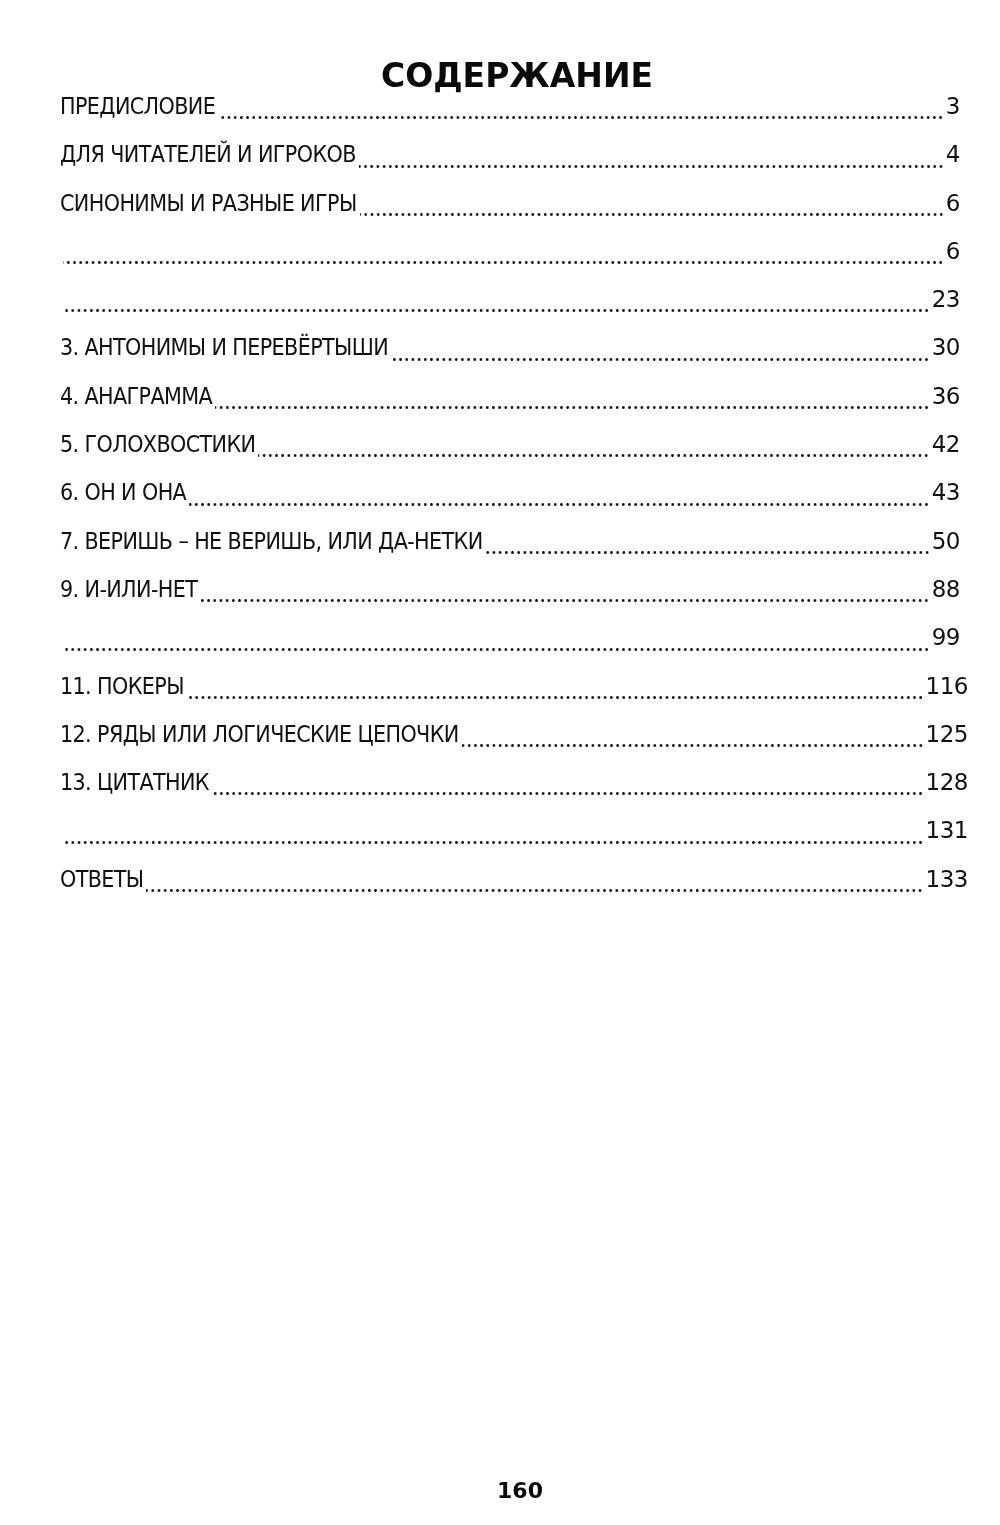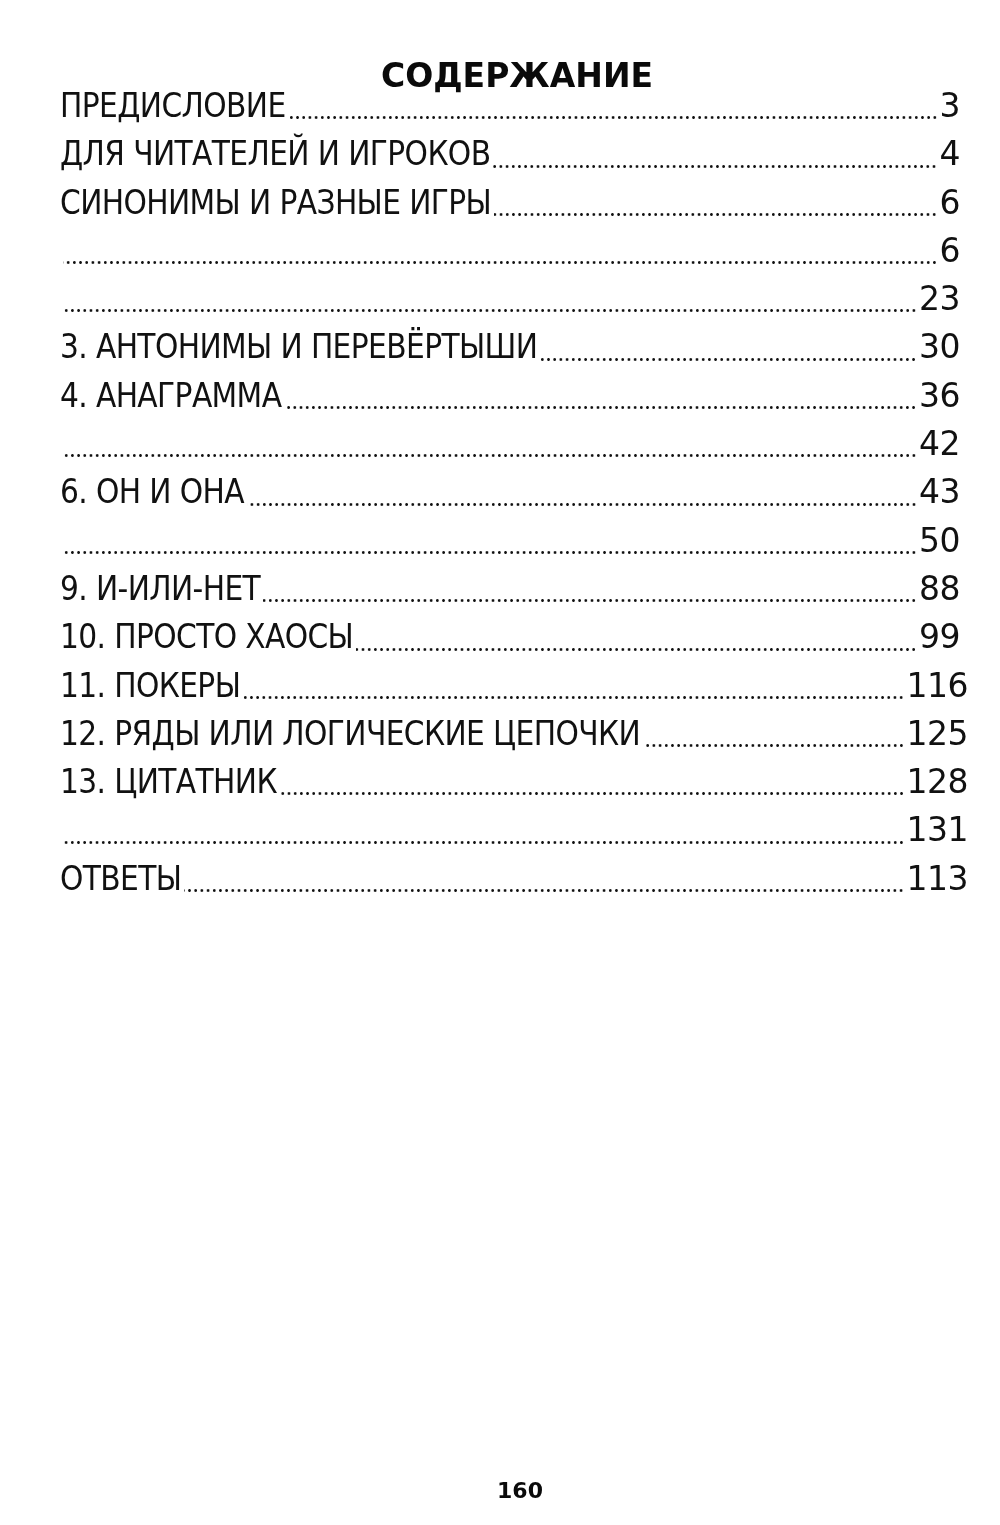--- a/index.html
+++ b/index.html
@@ -30,21 +30,21 @@
       position: absolute;
       top: 82px;
       left: 60px;
       width: 908px;
     }
     .toc-row {
       display: flex;
       align-items: flex-start;
       height: 48.3px;
       line-height: 48.3px;
-      font-size: 33px;
+      font-size: 23px;
       white-space: nowrap;
     }
     .toc-title {
       flex: 0 0 auto;
       font-stretch: condensed;
       transform-origin: left center;
       letter-spacing: -0.6px;
     }
     .toc-leader {
       flex: 1 1 auto;
@@ -117,39 +117,40 @@
     <span class="toc-title">3. АНТОНИМЫ И ПЕРЕВЁРТЫШИ</span>
     <span class="toc-leader"></span>
     <span class="toc-page short">30</span>
   </div>
   <div class="toc-row">
     <span class="toc-title">4. АНАГРАММА</span>
     <span class="toc-leader"></span>
     <span class="toc-page short">36</span>
   </div>
   <div class="toc-row">
+    <span class="toc-title">5. ГОЛОХВОСТИКИ</span>
     <span class="toc-leader"></span>
     <span class="toc-page short">42</span>
   </div>
   <div class="toc-row">
     <span class="toc-title">6. ОН И ОНА</span>
     <span class="toc-leader"></span>
     <span class="toc-page short">43</span>
   </div>
   <div class="toc-row">
+    <span class="toc-title">7. ВЕРИШЬ – НЕ ВЕРИШЬ, ИЛИ ДА-НЕТКИ</span>
     <span class="toc-leader"></span>
     <span class="toc-page short">50</span>
   </div>
   <div class="toc-row">
     <span class="toc-title">9. И-ИЛИ-НЕТ</span>
     <span class="toc-leader"></span>
     <span class="toc-page short">88</span>
   </div>
   <div class="toc-row">
-    <span class="toc-title">10. ПРОСТО ХАОСЫ</span>
     <span class="toc-leader"></span>
     <span class="toc-page short">99</span>
   </div>
   <div class="toc-row">
     <span class="toc-title">11. ПОКЕРЫ</span>
     <span class="toc-leader"></span>
     <span class="toc-page">116</span>
   </div>
   <div class="toc-row">
     <span class="toc-title">12. РЯДЫ ИЛИ ЛОГИЧЕСКИЕ ЦЕПОЧКИ</span>
@@ -161,17 +162,17 @@
     <span class="toc-leader"></span>
     <span class="toc-page">128</span>
   </div>
   <div class="toc-row">
     <span class="toc-leader"></span>
     <span class="toc-page">131</span>
   </div>
   <div class="toc-row">
     <span class="toc-title">ОТВЕТЫ</span>
     <span class="toc-leader"></span>
-    <span class="toc-page">113</span>
+    <span class="toc-page">133</span>
   </div>
 </div>
 
 <div class="page-number">160</div>
 
 </body></html>

